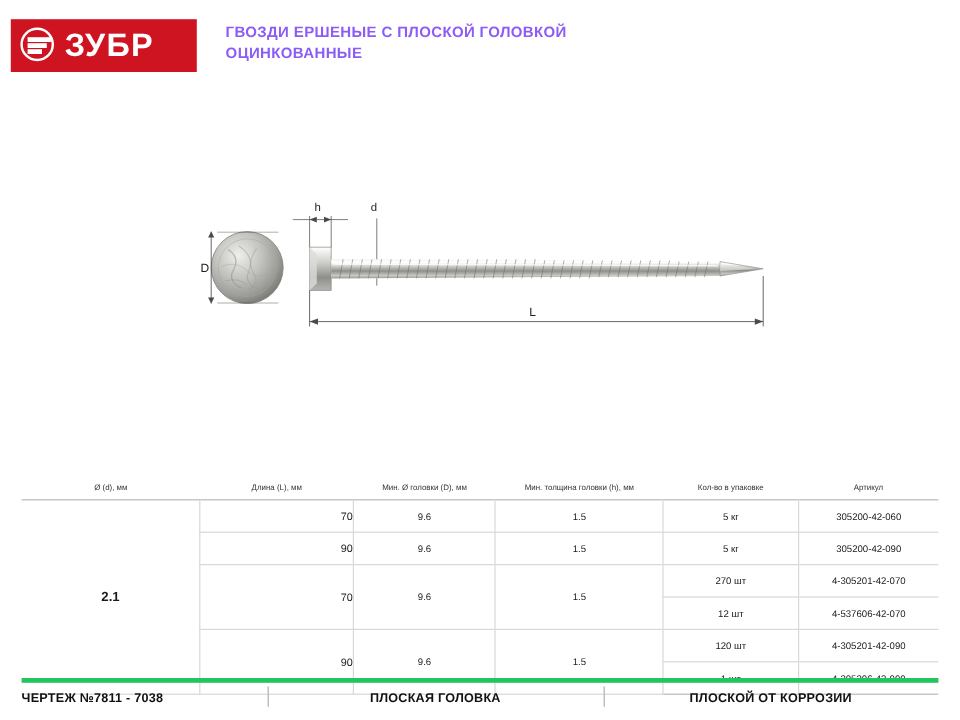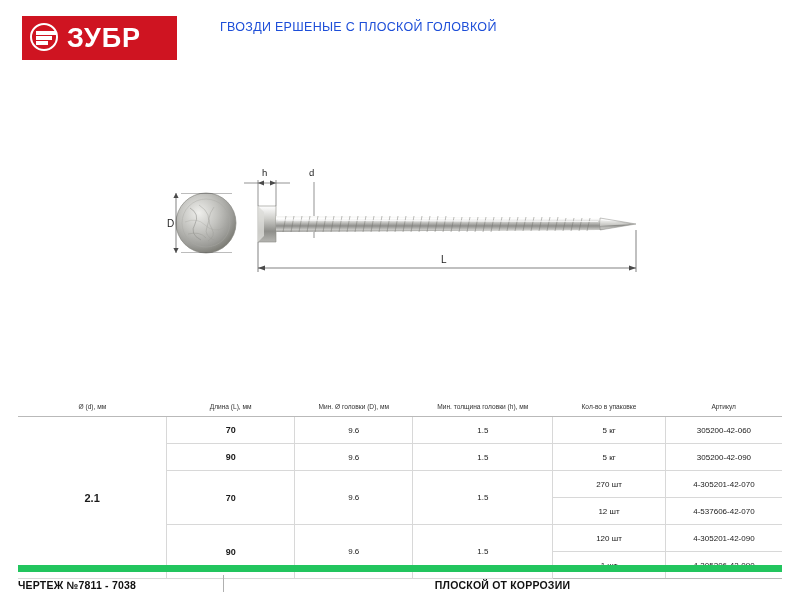--- a/index.html
+++ b/index.html
@@ -13,22 +13,21 @@
     font-family: "Liberation Sans", sans-serif;
     color: #1a1a1a;
     position: relative;
     overflow: hidden;
   }
 
   
   .header {
     display: flex;
     align-items: flex-start;
-    padding: 16px 0 0 22px;
-    gap: 19px;
+    padding: 16px 0 0 9px;
   }
   .logo {
     width: 155px;
     height: 44px;
     background: #cf1421;
     display: flex;
     align-items: center;
     position: relative;
     flex: none;
   }
@@ -63,24 +62,24 @@
     letter-spacing: 1px;
     margin-left: 7px;
     font-family: "Liberation Sans", sans-serif;
   }
   .title-block {
     margin-left: 24px;
     padding-top: 3px;
   }
   .title-line {
     font-size: 12.5px;
-    font-weight: normal;
+    font-weight: bold;
     letter-spacing: 0.3px;
     line-height: 17px;
-    color: #1d4ed8;
+    color: #8b5cf6;
   }
 
   
   .drawing-wrap {
     position: absolute;
     left: 0;
     top: 150px;
     width: 800px;
     height: 180px;
   }
@@ -107,22 +106,23 @@
     border-bottom: 1px solid #b9b9b9;
   }
   table.spec td {
     text-align: center;
     border-bottom: 1px solid #d8d8d8;
     padding: 0;
     height: 26px;
     font-size: 8px;
   }
   table.spec td.strong {
-    font-weight: bold;
+    font-weight: normal;
     font-size: 9px;
+    text-align: right;
   }
   table.spec td.diam {
     font-weight: bold;
     font-size: 11px;
     border-right: 1px solid #d8d8d8;
   }
   table.spec td.brd-r { border-right: 1px solid #d8d8d8; }
   table.spec tr.last td { border-bottom: 1px solid #b9b9b9; }
   .col1 { width: 150px; }
   .col2 { width: 128px; }
@@ -132,21 +132,21 @@
   .col6 { width: 116px; }
 
   
   .footer {
     position: absolute;
     left: 18px;
     top: 565px;
     width: 764px;
     display: flex;
     align-items: flex-end;
-    border-top: 7px solid #22c55e;
+    border-top: 4px solid #22c55e;
     padding-top: 7px;
   }
   .footer-cell {
     font-size: 10.5px;
     font-weight: bold;
     letter-spacing: 0.2px;
     text-align: center;
     flex: 1;
     position: relative;
     color: #111111;
@@ -170,20 +170,21 @@
     <div class="logo-mark">
       <div class="ring"></div>
       <div class="bar b1"></div>
       <div class="bar b2"></div>
       <div class="bar b3"></div>
     </div>
     <div class="logo-text">ЗУБР</div>
   </div>
   <div class="title-block">
     <div class="title-line">ГВОЗДИ ЕРШЕНЫЕ С ПЛОСКОЙ ГОЛОВКОЙ</div>
+    <div class="title-line">ОЦИНКОВАННЫЕ</div>
   </div>
 </div>
 
 <div class="drawing-wrap">
   <svg width="800" height="180" viewBox="0 0 800 180">
     <defs>
       <linearGradient id="steel" x1="0" y1="0" x2="0" y2="1">
         <stop offset="0%" stop-color="#f2f2f0"></stop>
         <stop offset="18%" stop-color="#ffffff"></stop>
         <stop offset="45%" stop-color="#b9b9b6"></stop>
@@ -354,14 +355,15 @@
       <tr class="last">
         <td class="brd-r">1 шт</td>
         <td>4-305206-42-090</td>
       </tr>
     </tbody>
   </table>
 </div>
 
 <div class="footer">
   <div class="footer-cell">ЧЕРТЕЖ №7811 - 7038</div>
+  <div class="footer-cell sep">ПЛОСКАЯ ГОЛОВКА</div>
   <div class="footer-cell sep">ПЛОСКОЙ ОТ КОРРОЗИИ</div>
 </div>
 
 </body></html>

